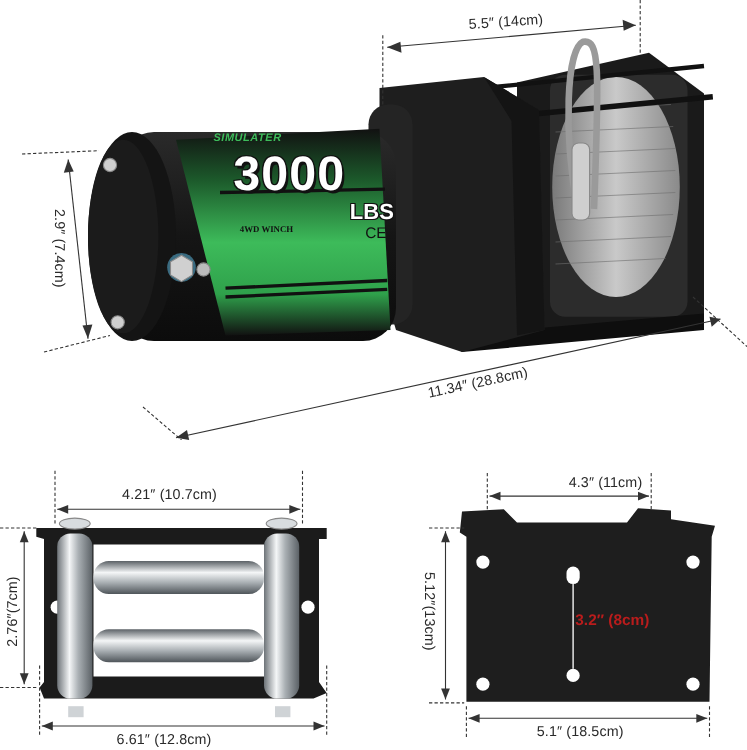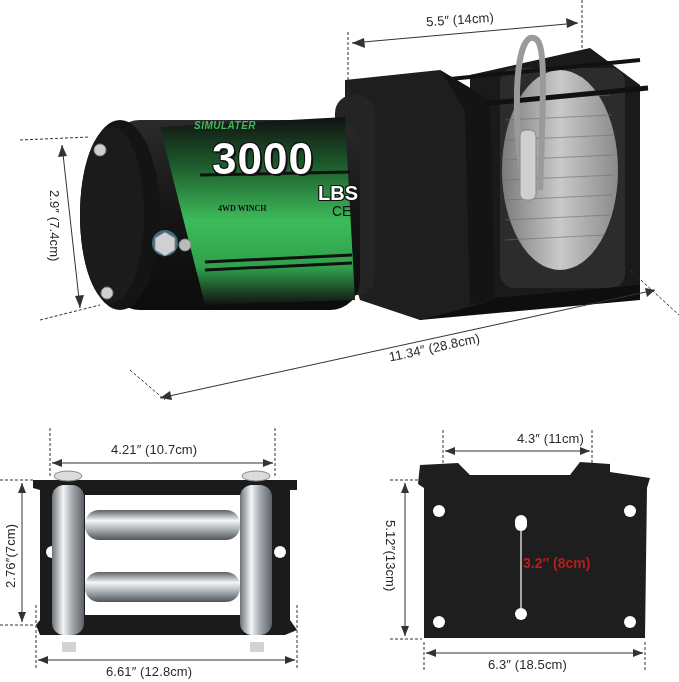--- a/index.html
+++ b/index.html
@@ -211,14 +211,14 @@
       <polygon points="230,31 220,27 220,35"></polygon>
       <polygon points="45,63 41,73 49,73"></polygon>
       <polygon points="45,216 41,206 49,206"></polygon>
       <polygon points="66,233 76,229 76,237"></polygon>
       <polygon points="283,233 273,229 273,237"></polygon>
     </g>
   </svg>
   <div class="dim-label" style="left:121px;top:11px;margin-left:36px;">4.3″ (11cm)</div>
   <div class="dim-label" style="left:38px;top:100px;transform-origin:left top;transform:rotate(90deg);">5.12″(13cm)</div>
   <div class="plate-label" style="left:163px;top:135px;">3.2″ (8cm)</div>
-  <div class="dim-label" style="left:128px;top:237px;">6.3″ (18.5cm)</div>
+  <div class="dim-label" style="left:128px;top:237px;">5.1″ (18.5cm)</div>
 </div>
 
 </body></html>

